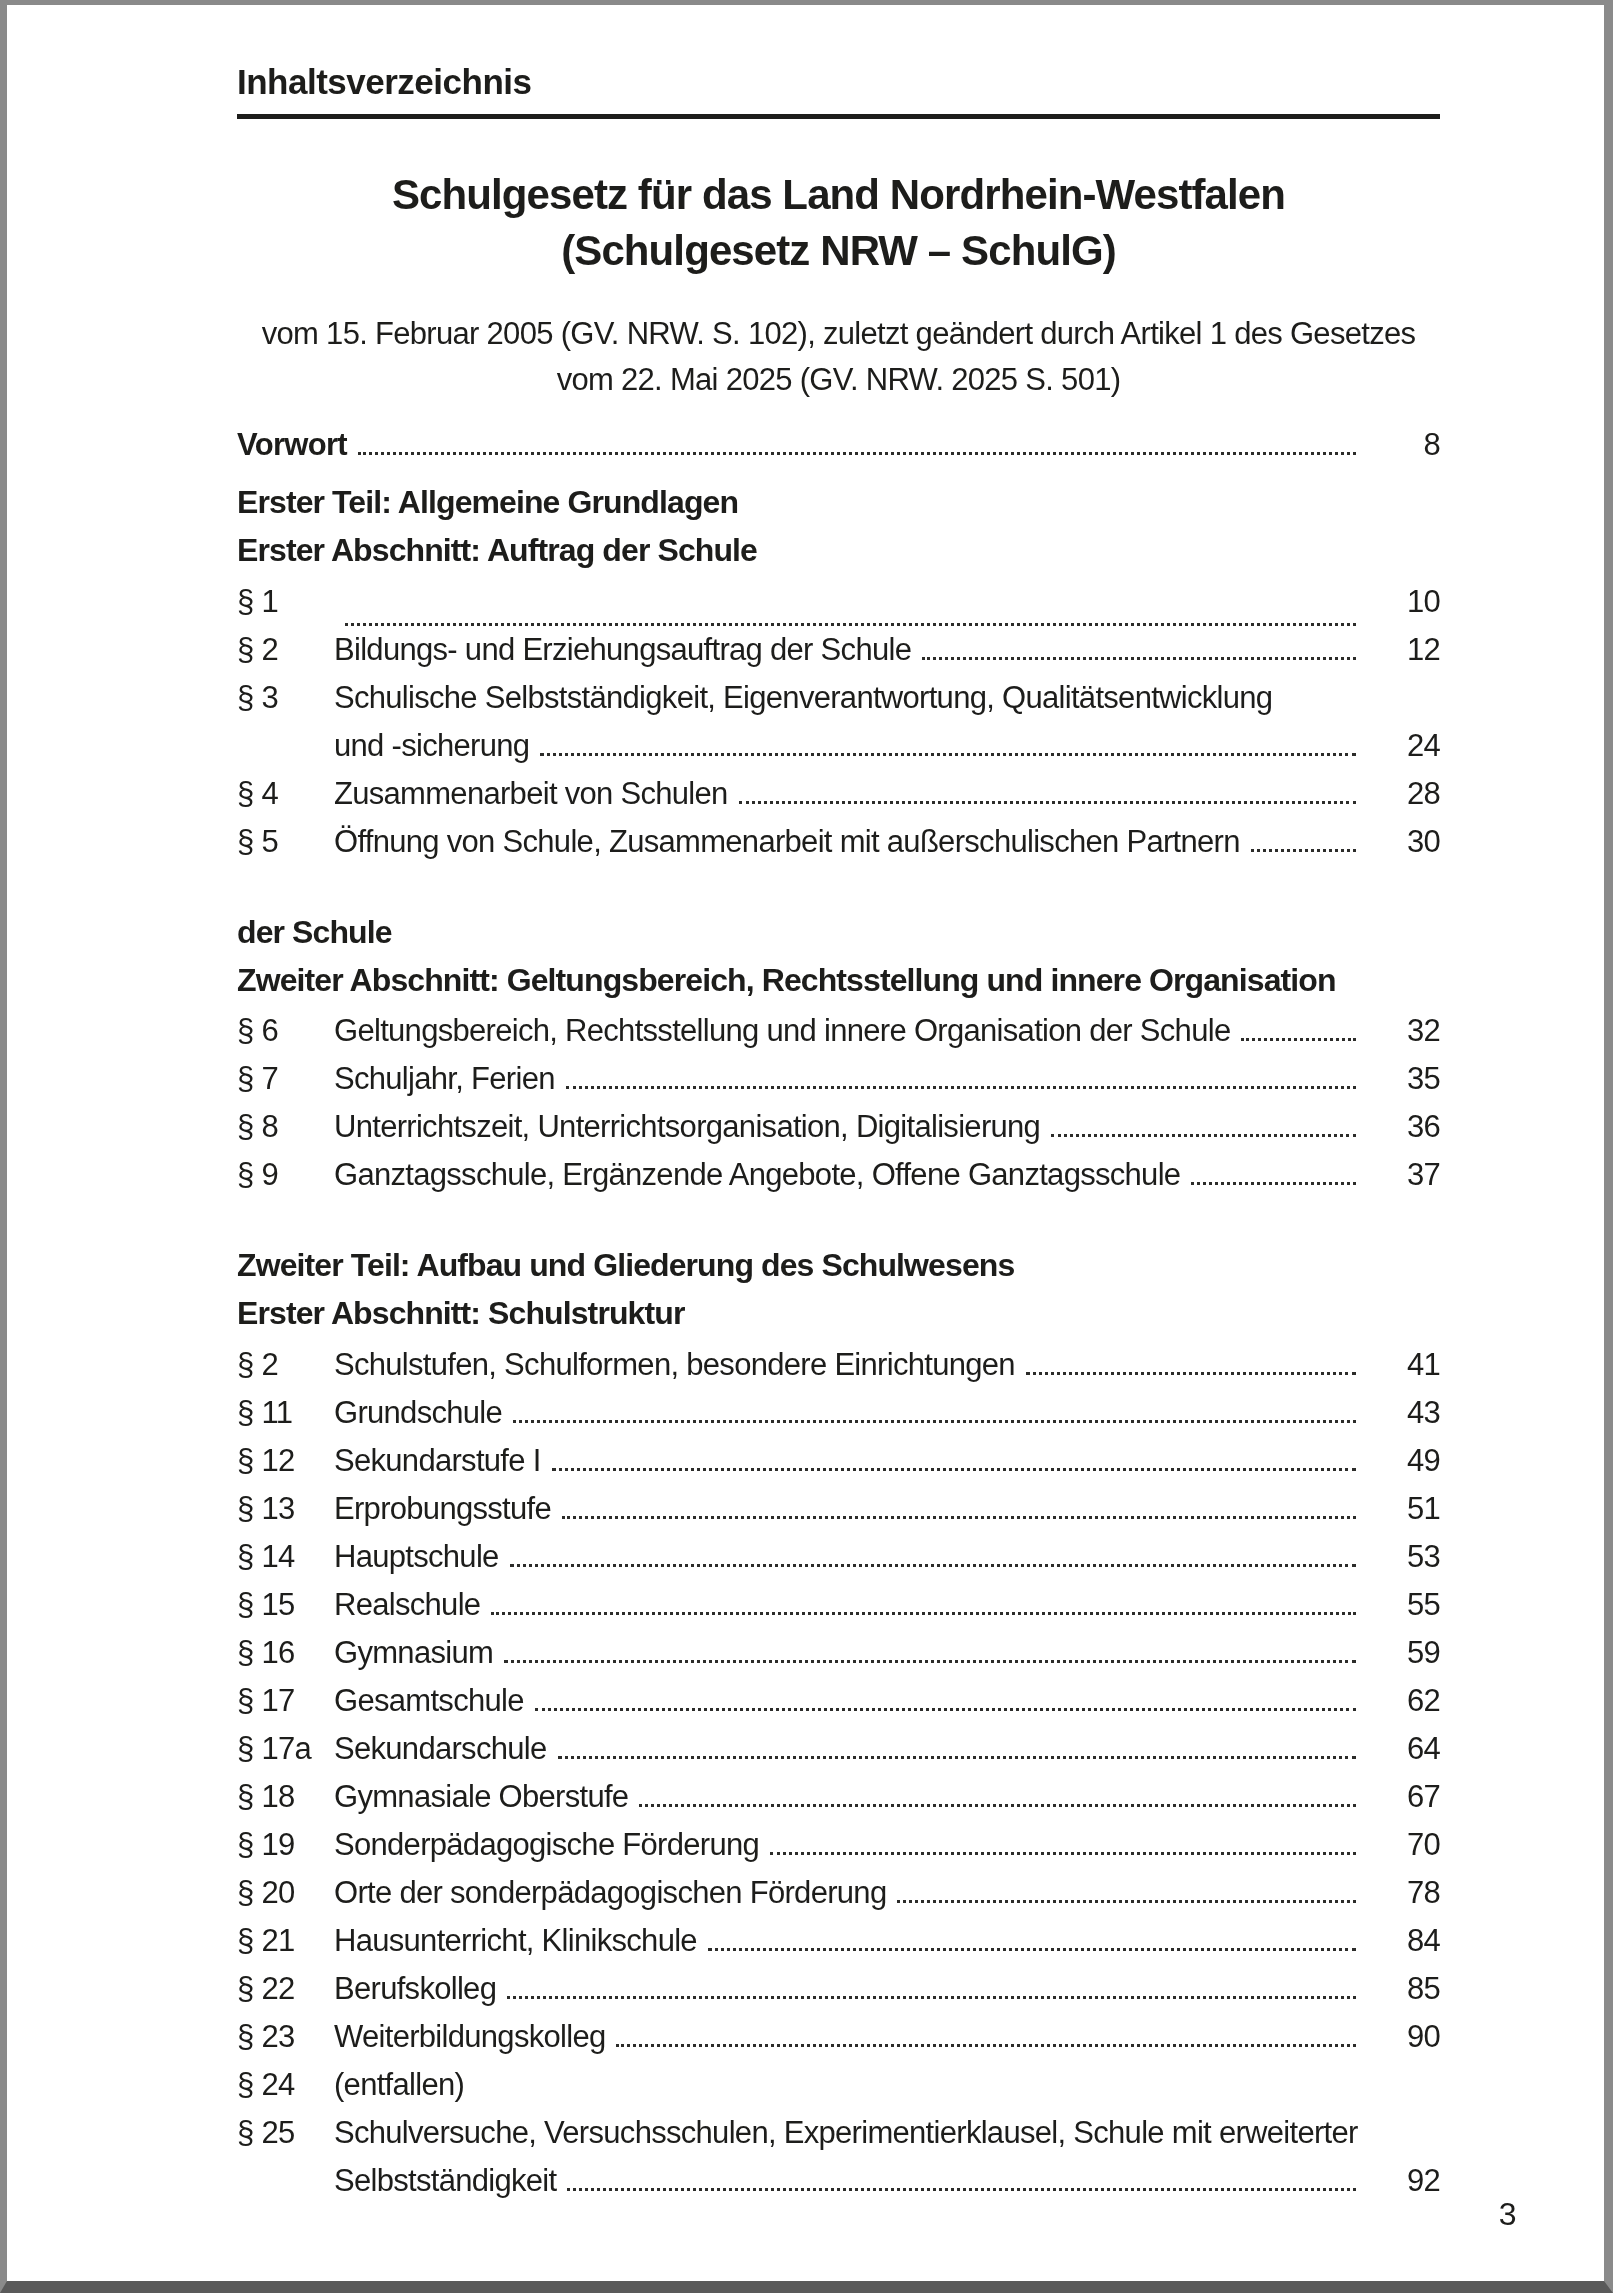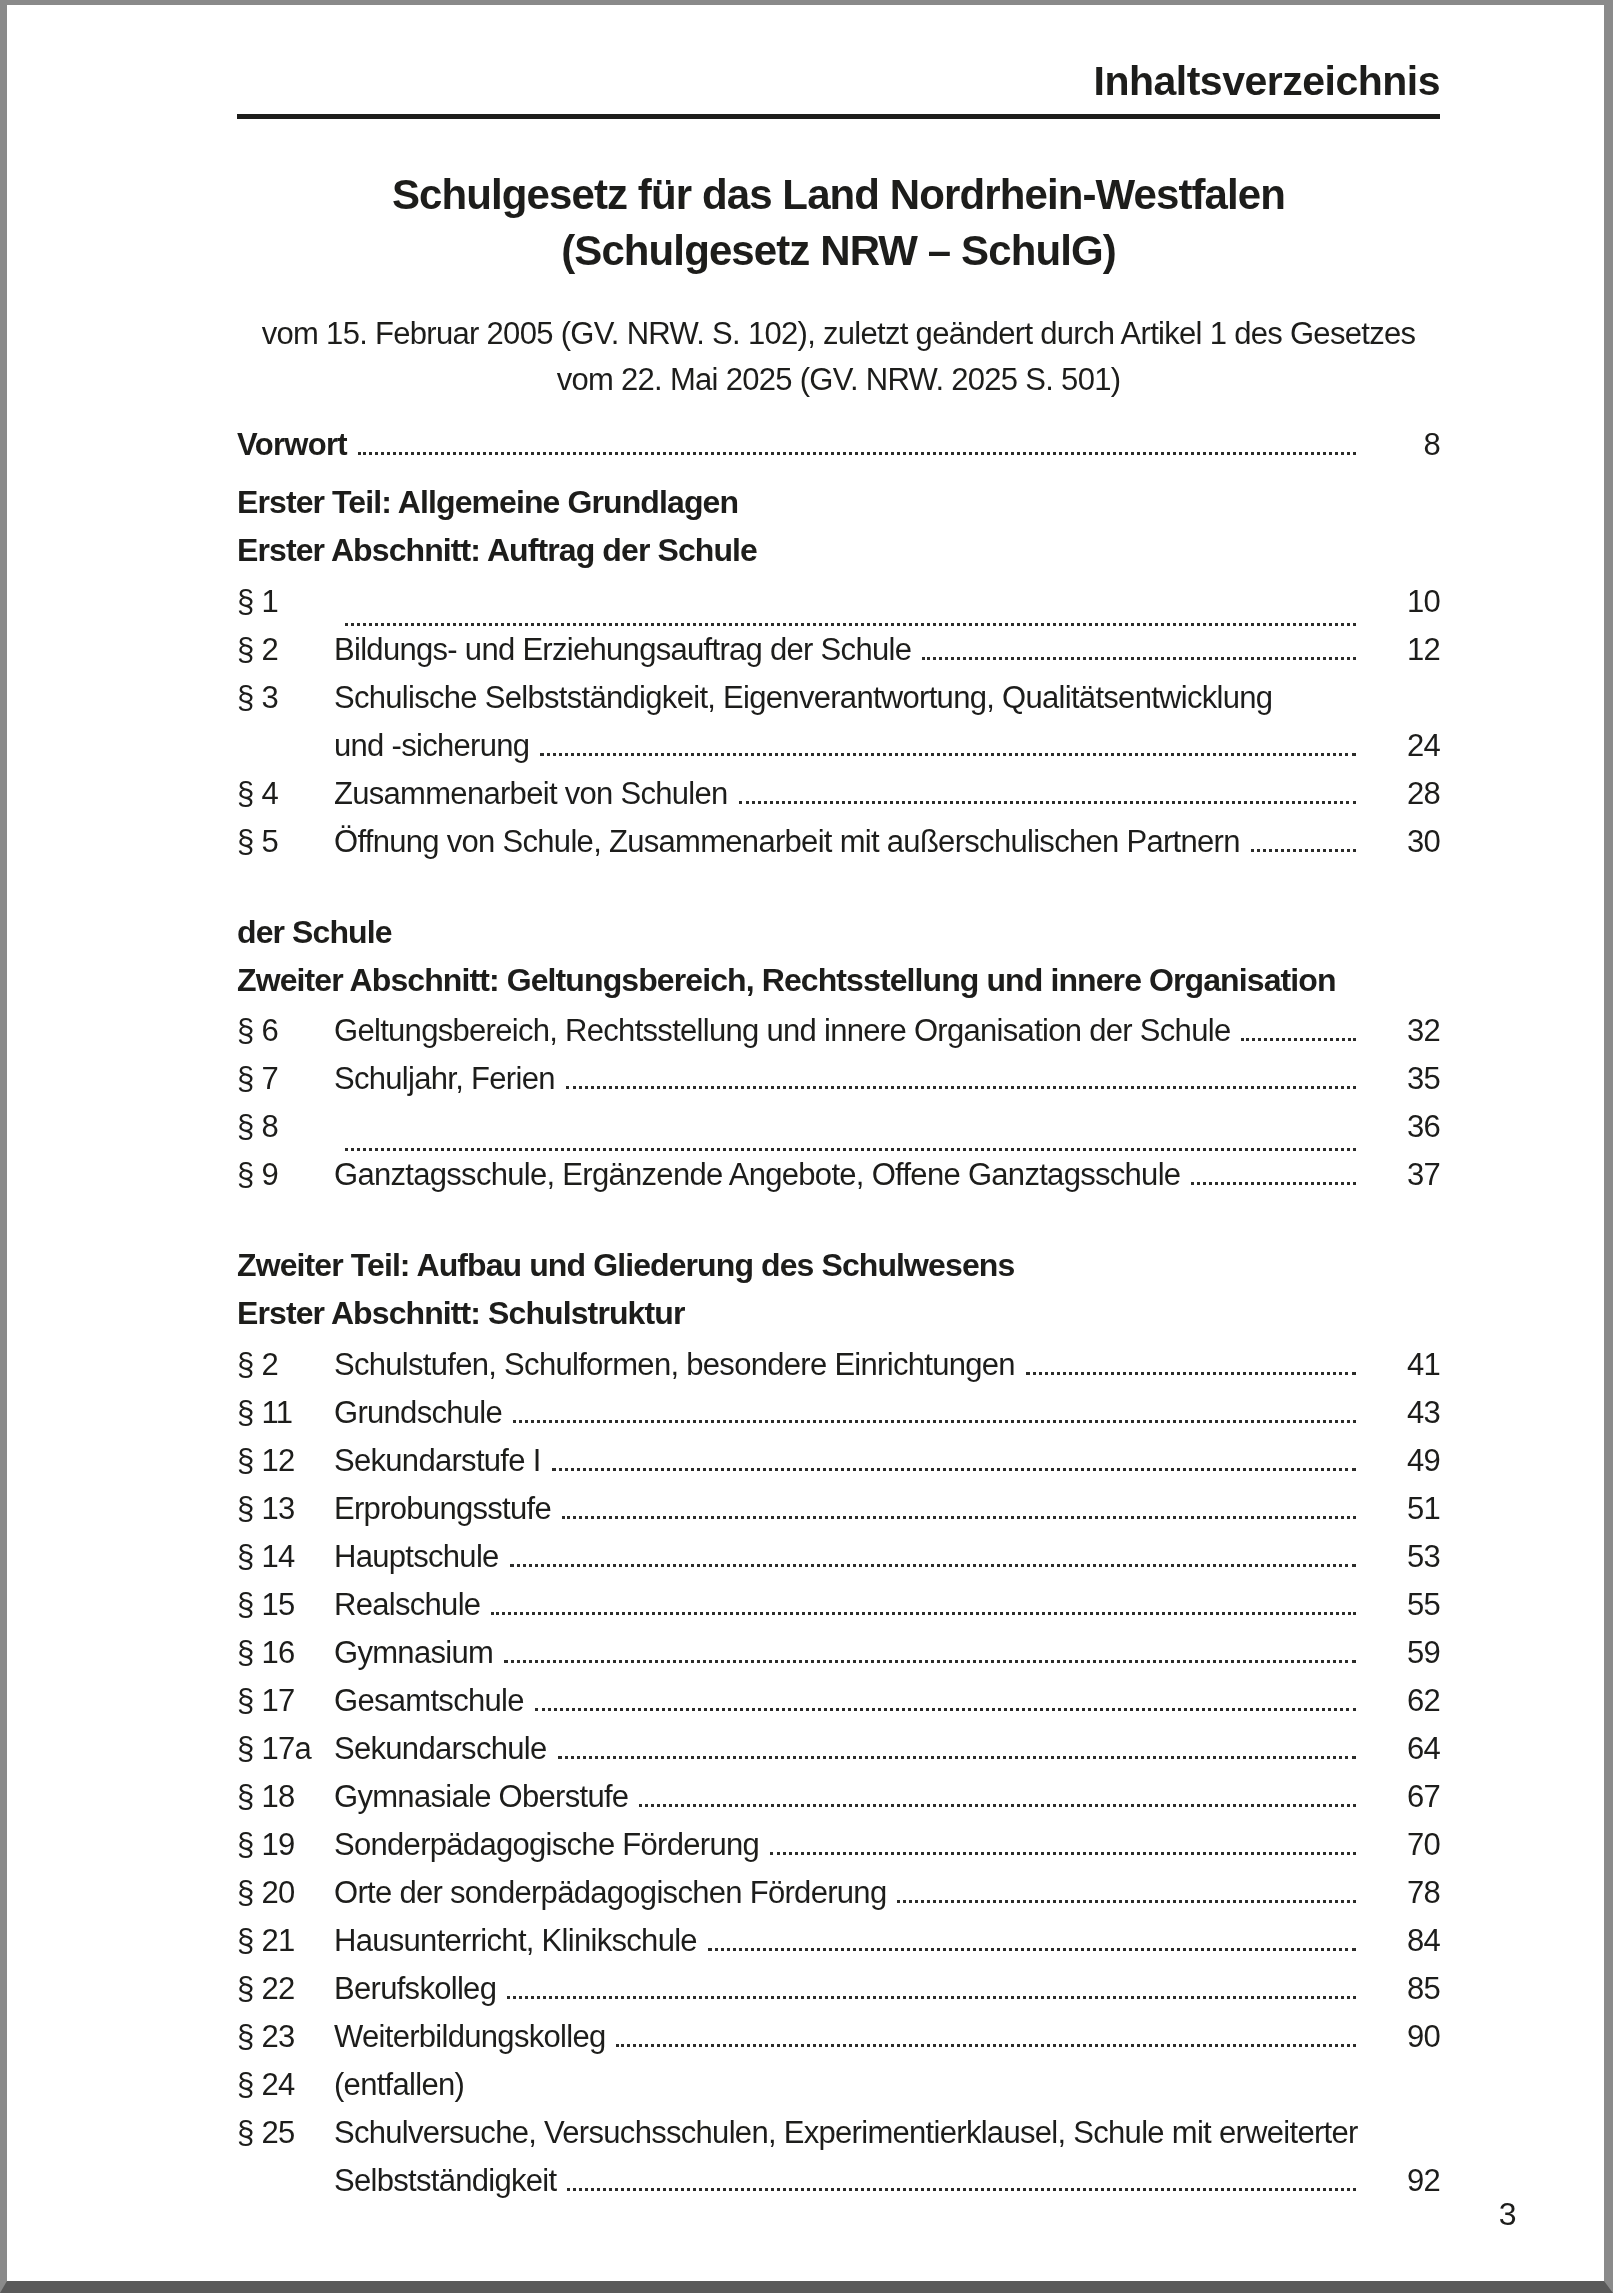--- a/index.html
+++ b/index.html
@@ -12,21 +12,21 @@
     border-left:7.3px solid #8a8a8a;
     border-right:9.2px solid #8a8a8a;
     border-bottom:12px solid #5a5a5a;
     font-family:"Liberation Sans", sans-serif;
     color:#1d1d1b;
     overflow:hidden;
   }
   .content { position:absolute; left:230px; top:0; width:1203px; }
 
   .doc-header {
-    text-align:right; font-weight:bold; font-size:41px; line-height:39px;
+    text-align:left; font-weight:bold; font-size:35px; line-height:39px;
     margin-top:57px; letter-spacing:-0.5px; white-space:nowrap;
   }
   .header-rule { height:4.6px; background:#1d1d1b; margin-top:13px; }
 
   .title {
     text-align:center; font-weight:bold; font-size:42px; line-height:56px;
     margin-top:48px; letter-spacing:-0.9px;
   }
   .title div { white-space:nowrap; }
 
@@ -190,20 +190,21 @@
               <span class="dots"></span>
             </span>
               </span>
             <span class="page">35</span>
           </div>
 
           <div class="row">
             <span class="num">§ 8</span>
             <span class="mid">
                 <span class="line">
+              <span class="t">Unterrichtszeit, Unterrichtsorganisation, Digitalisierung</span>
               <span class="dots"></span>
             </span>
               </span>
             <span class="page">36</span>
           </div>
 
           <div class="row">
             <span class="num">§ 9</span>
             <span class="mid">
                 <span class="line">

